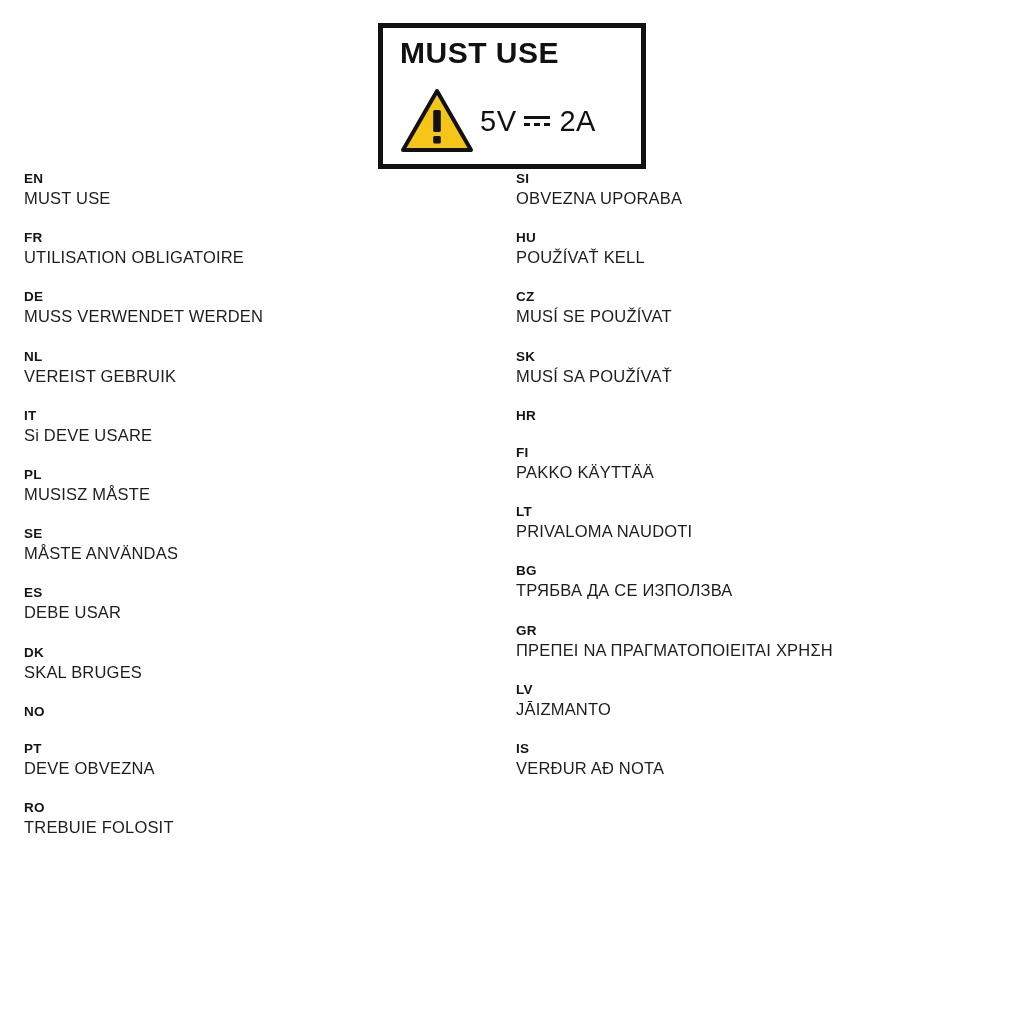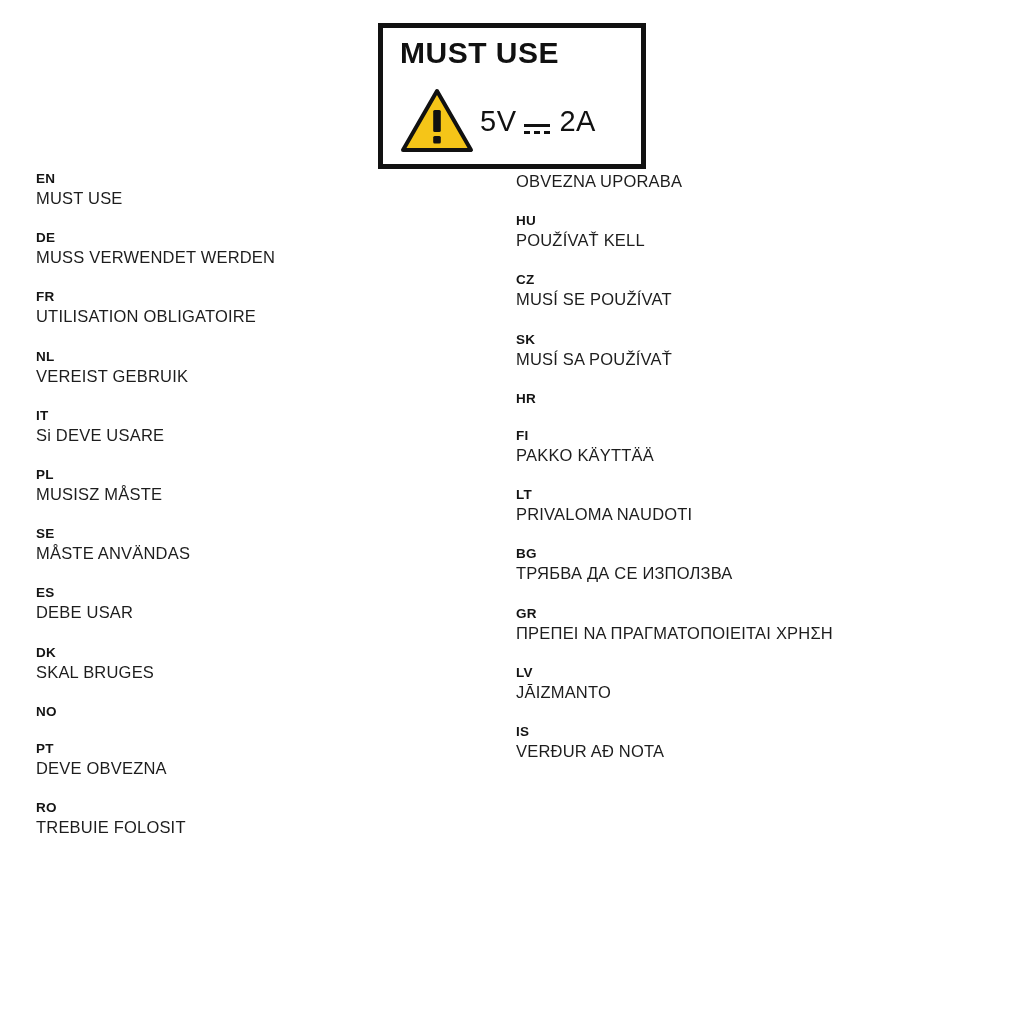--- a/index.html
+++ b/index.html
@@ -47,21 +47,21 @@
   .warn-tri {
     position: relative;
     width: 74px;
     height: 66px;
     flex: 0 0 auto;
   }
   .warn-tri svg { display: block; }
 
   .rating {
     display: flex;
-    align-items: flex-end;
+    align-items: center;
     font-size: 29px;
     color: #111111;
     white-space: nowrap;
     margin-left: 6px;
     letter-spacing: 0.5px;
   }
   .dc-sym {
     display: inline-block;
     width: 26px;
     margin: 0 9px 0 8px;
@@ -91,21 +91,21 @@
     position: absolute;
     left: 0;
     top: 170px;
     width: 1024px;
   }
   .col {
     position: absolute;
     top: 0;
     width: 470px;
   }
-  .col-left  { left: 36px; }
+  .col-left  { left: 24px; }
   .col-right { left: 516px; }
 
   .entry {
     margin-bottom: 20.2px;
   }
   .code {
     font-size: 13.5px;
     font-weight: 700;
     letter-spacing: 0.3px;
     color: #141414;
@@ -147,28 +147,28 @@
   </div>
 </div>
 
 <div class="cols">
   <div class="col col-left" id="col-left">
       <div class="entry">
         <div class="code">EN</div>
         <div class="text">MUST USE</div>
       </div>
       <div class="entry">
+        <div class="code">FR</div>
+        <div class="text">UTILISATION OBLIGATOIRE</div>
+      </div>
+      <div class="entry">
         <div class="code">DE</div>
         <div class="text">MUSS VERWENDET WERDEN</div>
       </div>
       <div class="entry">
-        <div class="code">FR</div>
-        <div class="text">UTILISATION OBLIGATOIRE</div>
-      </div>
-      <div class="entry">
         <div class="code">NL</div>
         <div class="text">VEREIST GEBRUIK</div>
       </div>
       <div class="entry">
         <div class="code">IT</div>
         <div class="text">Si DEVE USARE</div>
       </div>
       <div class="entry">
         <div class="code">PL</div>
         <div class="text">MUSISZ MÅSTE</div>
@@ -192,20 +192,21 @@
         <div class="code">PT</div>
         <div class="text">DEVE OBVEZNA</div>
       </div>
       <div class="entry">
         <div class="code">RO</div>
         <div class="text">TREBUIE FOLOSIT</div>
       </div>
     </div>
   <div class="col col-right" id="col-right">
       <div class="entry">
+        <div class="code">SI</div>
         <div class="text">OBVEZNA UPORABA</div>
       </div>
       <div class="entry">
         <div class="code">HU</div>
         <div class="text">POUŽÍVAŤ KELL</div>
       </div>
       <div class="entry">
         <div class="code">CZ</div>
         <div class="text">MUSÍ SE POUŽÍVAT</div>
       </div>

